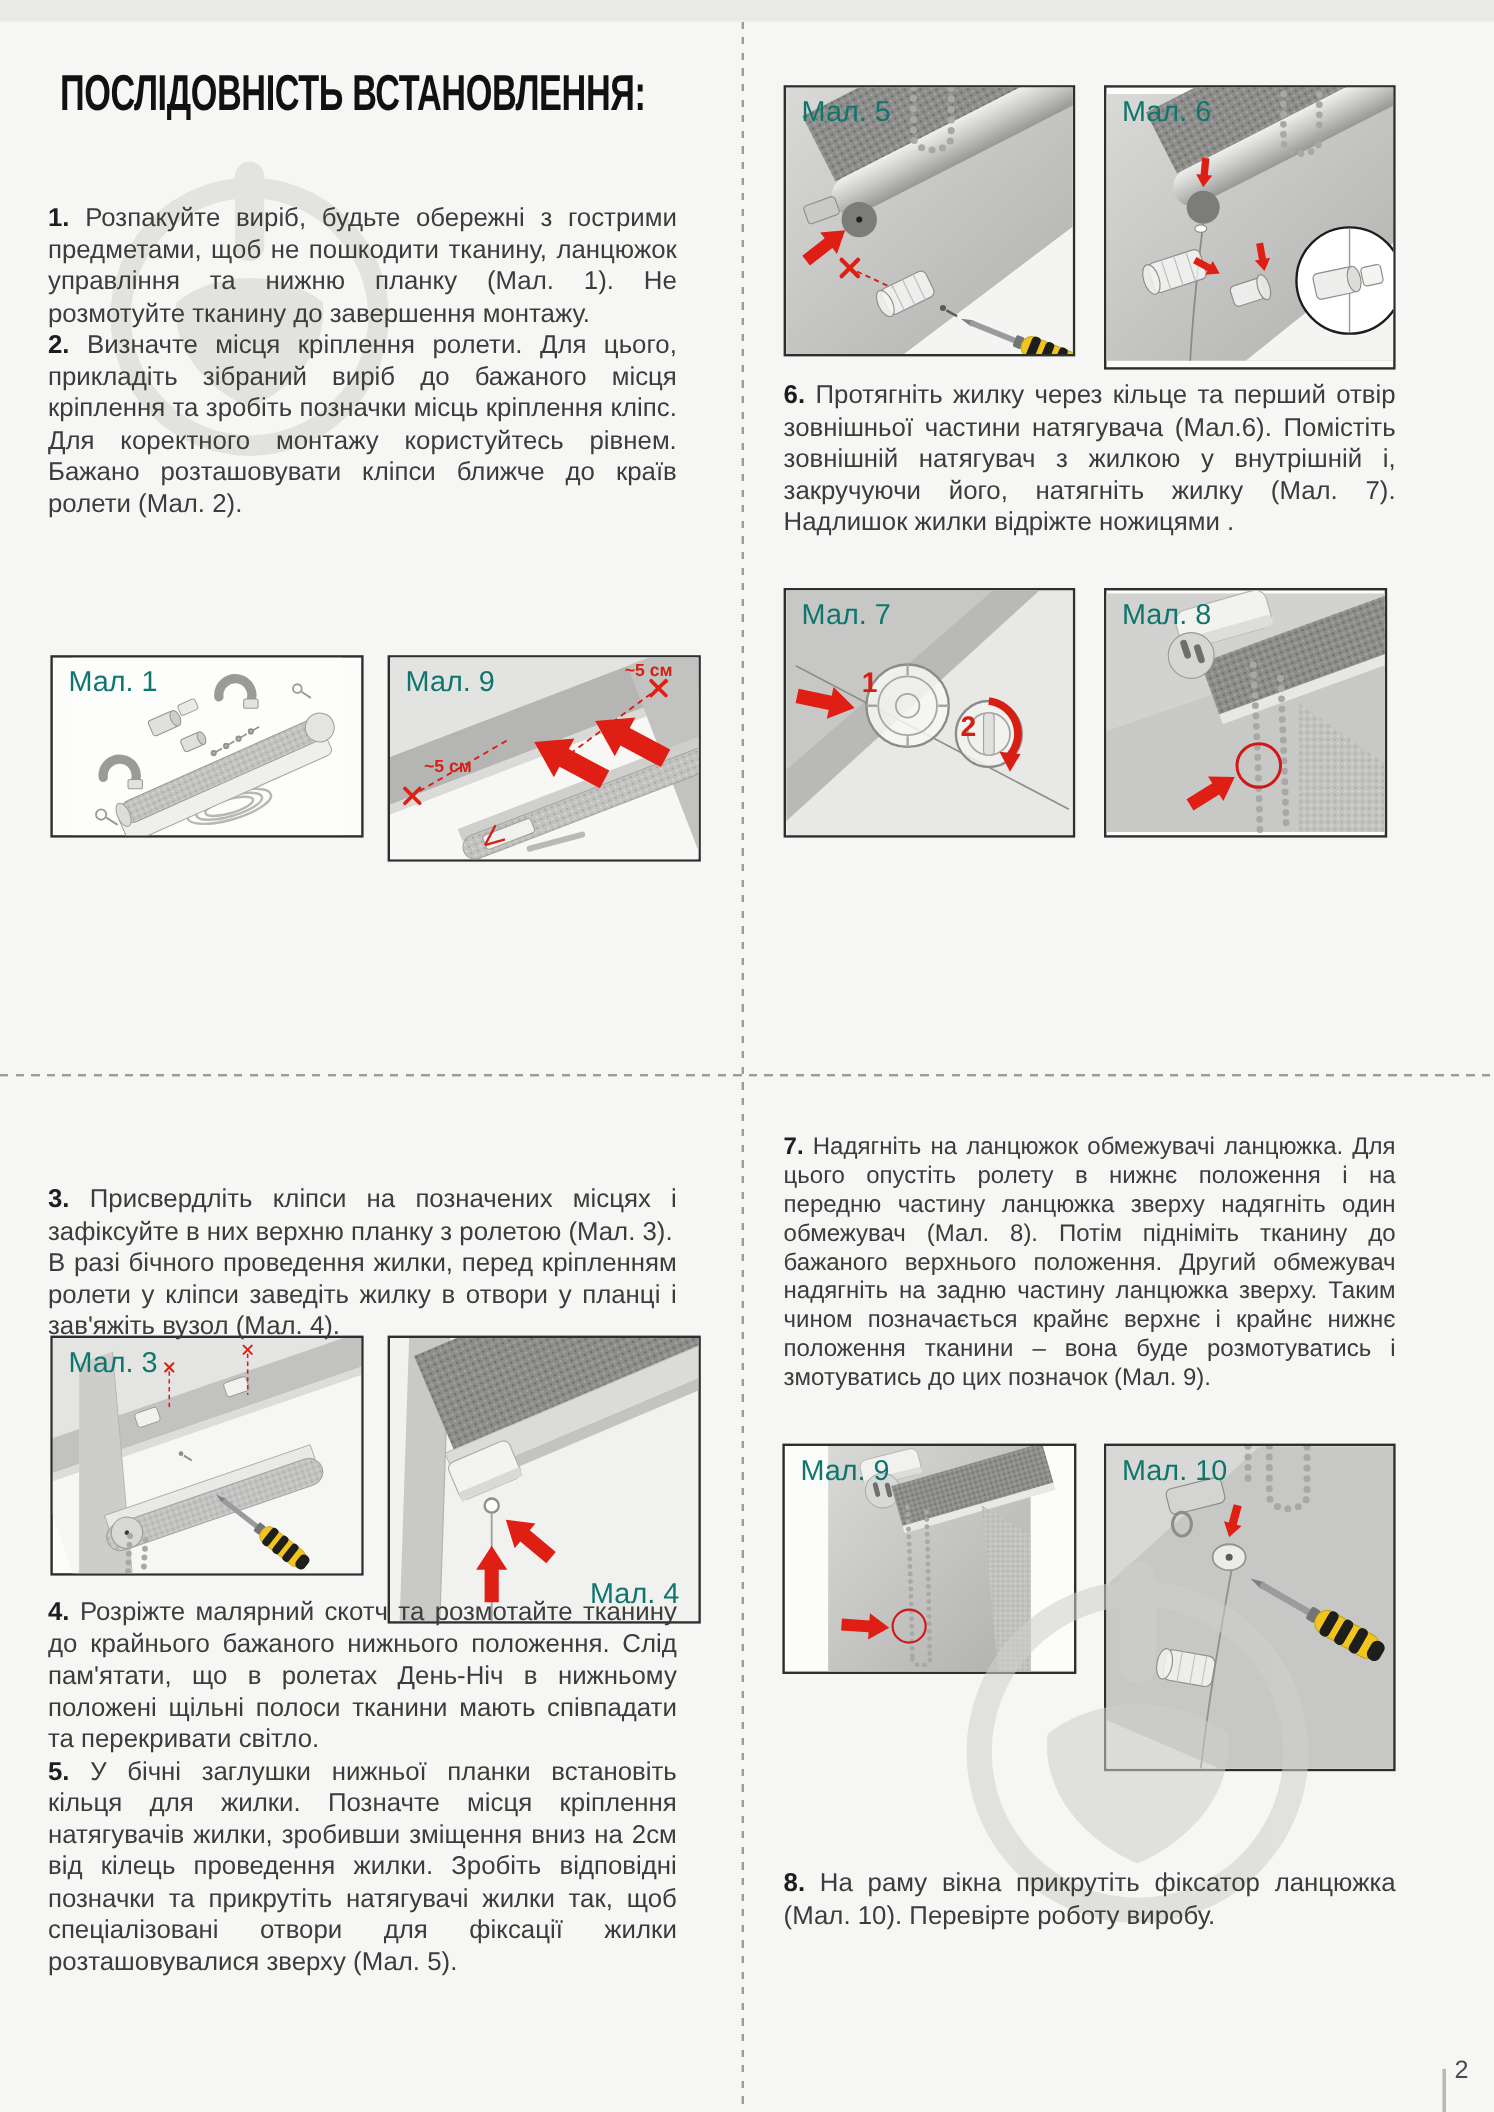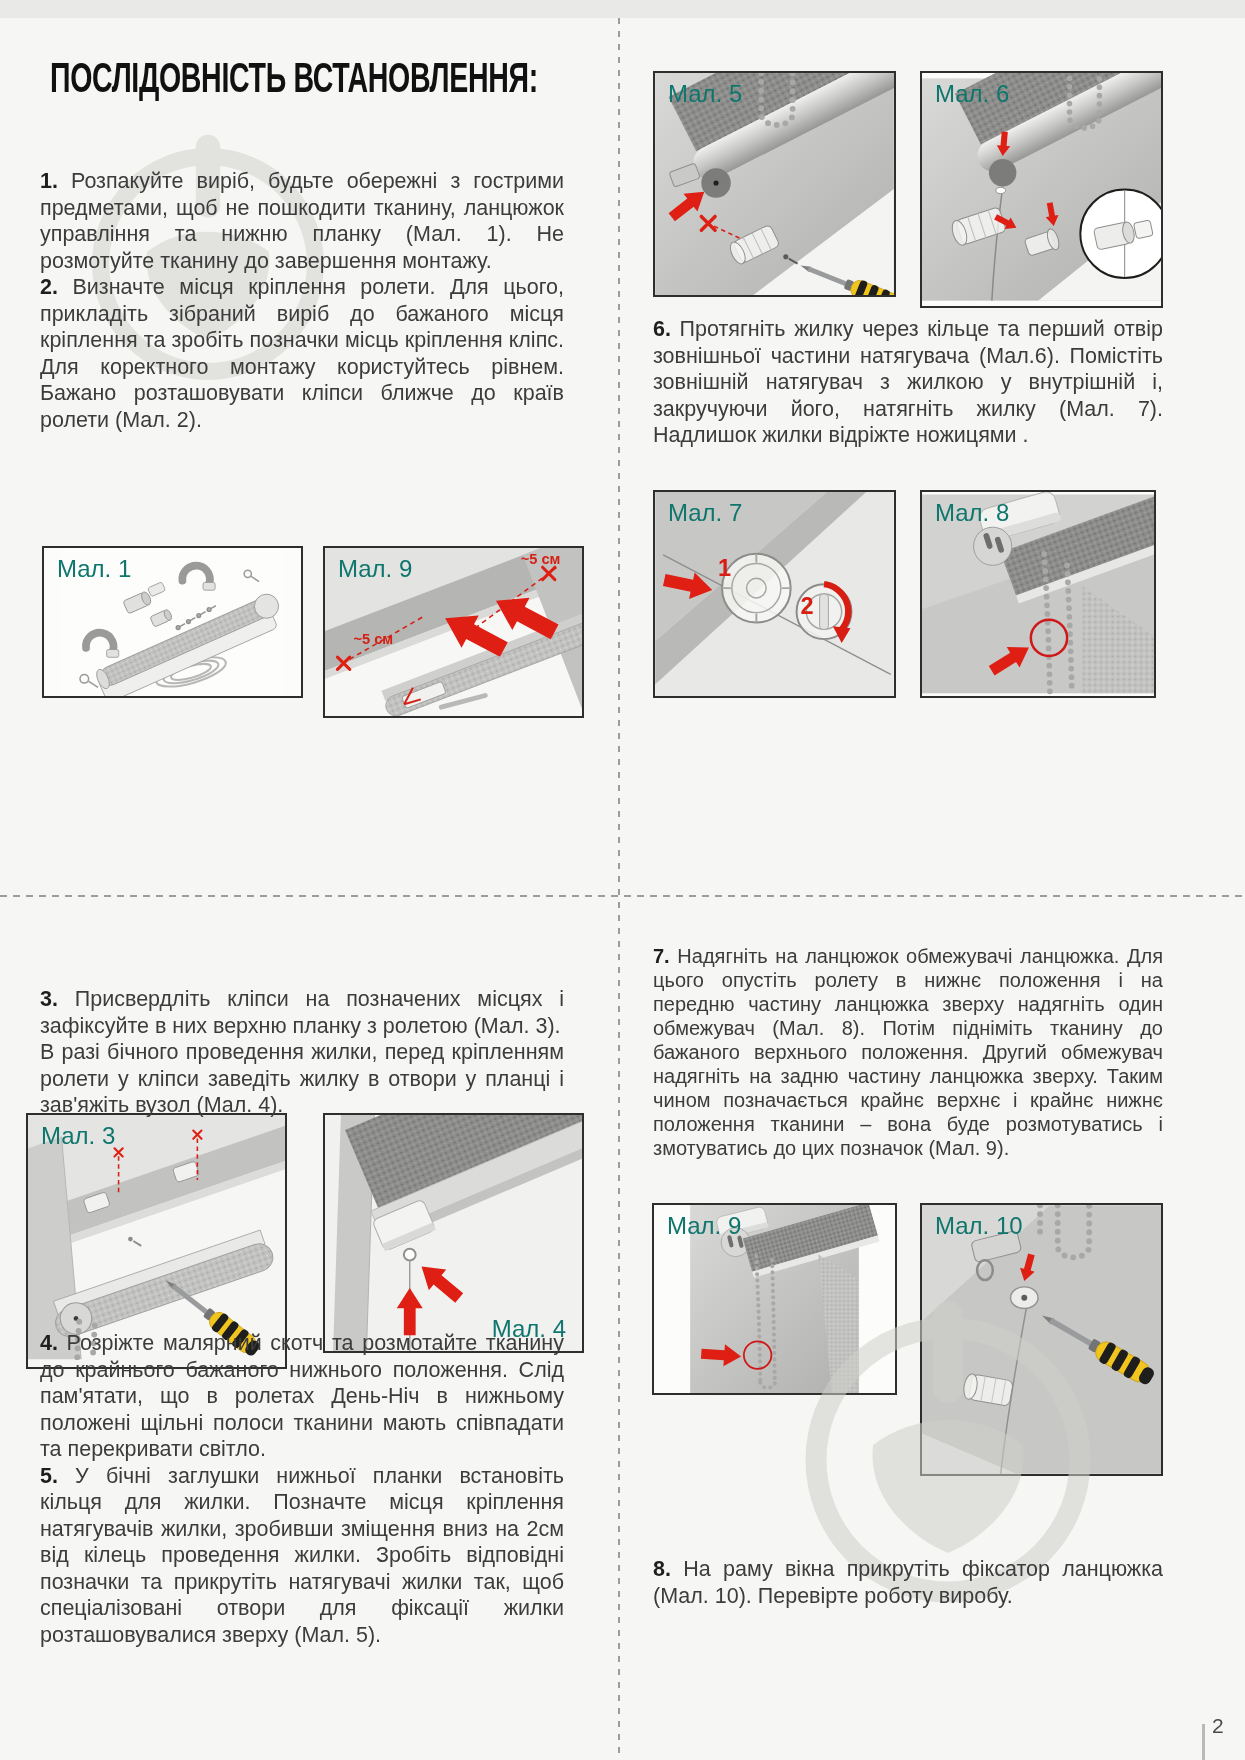--- a/index.html
+++ b/index.html
@@ -291,21 +291,21 @@
       <use href="#sym-redarrow" transform="translate(112,160) rotate(-32) scale(1.15)"></use>
     </svg>
     <div class="fig-label">Мал. 8</div>
   </div>
 
   <div class="tblock" style="left:40px;top:968px;width:524px">
     <p class="para"><b>3.</b> <span>Присвердліть кліпси на позначених місцях і зафіксуйте в них верхню планку з ролетою (Мал. 3).</span></p>
     <p class="para">В разі бічного проведення жилки, перед кріпленням ролети у кліпси заведіть жилку в отвори у планці і зав'яжіть вузол (Мал. 4).</p>
   </div>
 
-  <div class="figbox" style="left:26px;top:1095px;width:261px;height:256px">
+  <div class="figbox" style="left:42px;top:1095px;width:261px;height:200px">
     <svg class="figart" viewBox="0 0 261 240">
       <rect width="261" height="240" fill="#f6f6f4"></rect>
       <g transform="rotate(-19 130 84)">
         <rect x="-50" y="-90" width="380" height="140" fill="#e4e4e2"></rect>
         <rect x="-50" y="50" width="380" height="34" fill="#c2c2c0"></rect>
         <rect x="-50" y="84" width="380" height="8" fill="#dcdcda"></rect>
         <rect x="-50" y="92" width="380" height="200" fill="#f6f6f4"></rect>
         <rect x="62" y="54" width="24" height="15" rx="3" fill="#f1f1ef" stroke="#8e8e8c" stroke-width="0.8"></rect>
         <rect x="158" y="54" width="24" height="15" rx="3" fill="#f1f1ef" stroke="#8e8e8c" stroke-width="0.8"></rect>
       </g>

